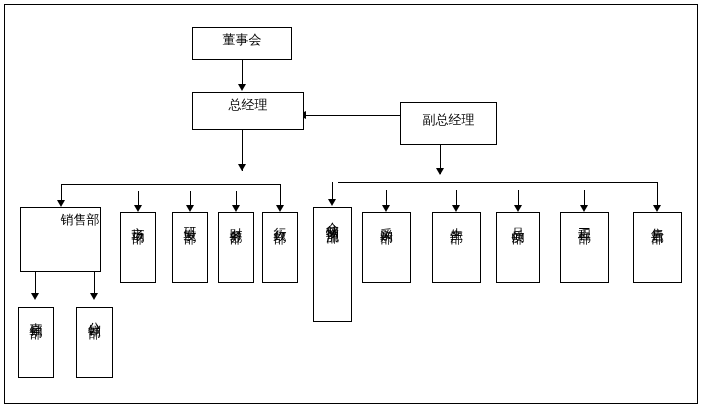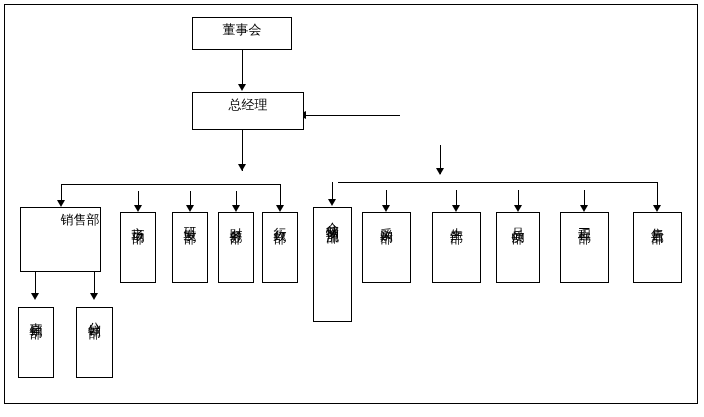--- a/index.html
+++ b/index.html
@@ -93,31 +93,34 @@
     z-index: 2;
   }
 </style>
 </head>
 <body>
 
 <div id="canvas">
 
   <div id="frame"></div>
 
-  <div class="node horiz" style="left:192px; top:17px; width:100px; height:33px;font-family:Liberation Serif, serif;">
+  <div class="node horiz" style="left:192px; top:27px; width:100px; height:33px;font-family:Liberation Serif, serif;">
     <span>董事会</span>
   </div>
 
   <div class="vline" style="left:242px; top:50px; height:34px;"></div>
   <div class="arrow-down" style="left:238px; top:84px;"></div>
 
   <div class="node horiz" style="left:192px; top:92px; width:112px; height:38px;">
     <span>总经理</span>
   </div>
 
+  <div class="node horiz" style="left:400px; top:102px; width:97px; height:43px; padding-top:10px;">
+    <span>副总经理</span>
+  </div>
 
   <div class="hline" style="left:306px; top:115px; width:94px;"></div>
   <div class="arrow-left" style="left:298px; top:111px;"></div>
 
   <div class="vline" style="left:242px; top:130px; height:41px;"></div>
   <div class="arrow-down" style="left:238px; top:164px;"></div>
 
   <div class="hline" style="left:61px; top:184px; width:220px;"></div>
 
   <div class="vline" style="left:61px; top:184px; height:17px;"></div>

